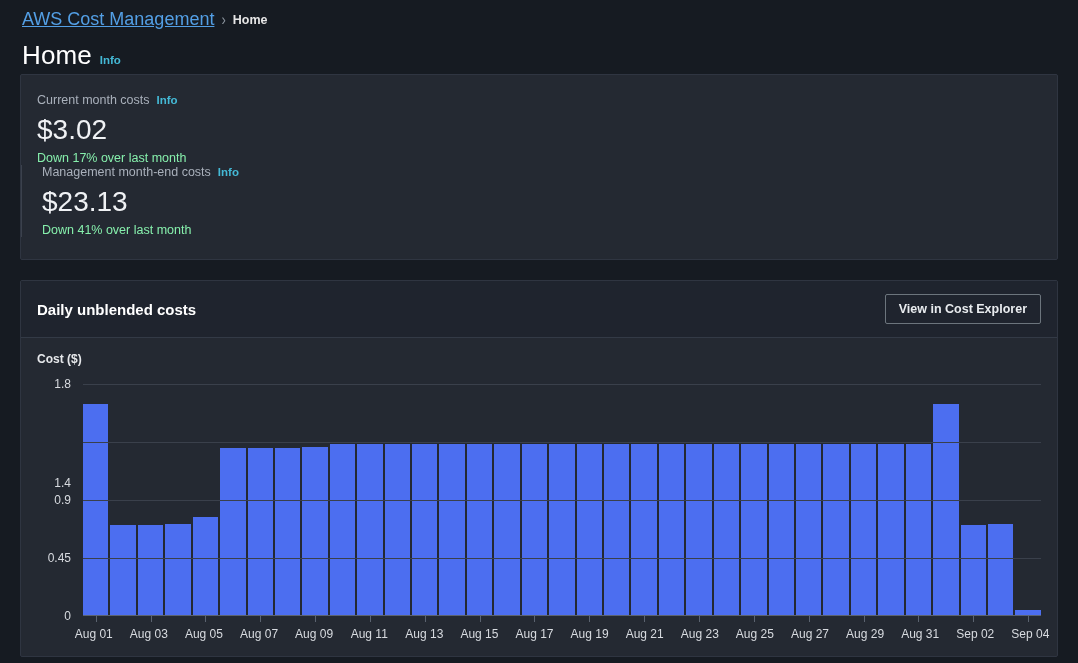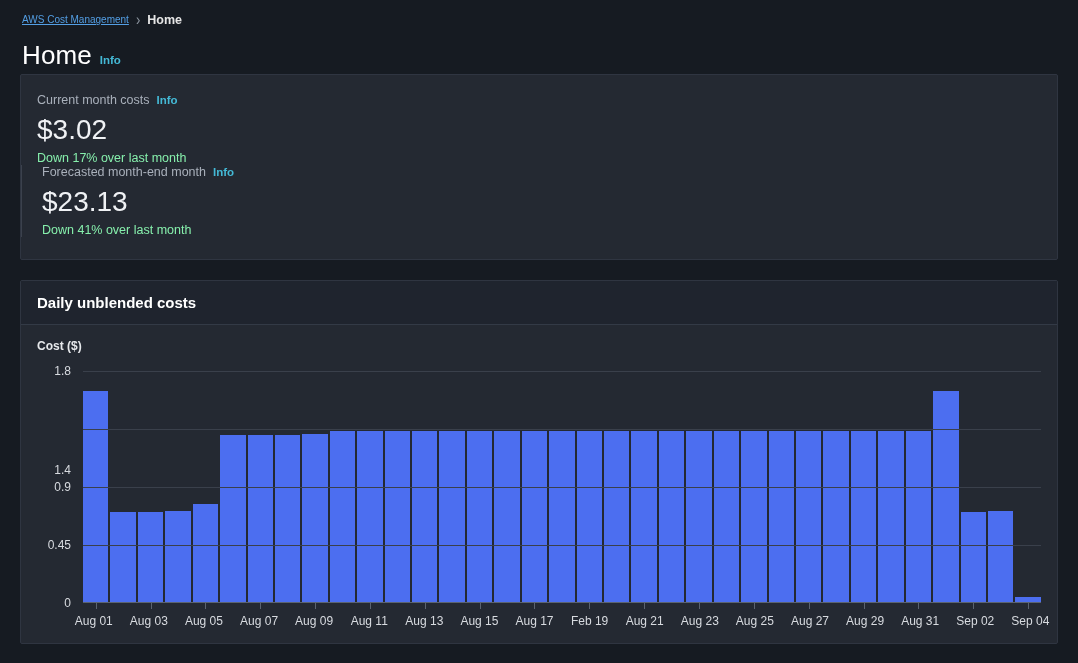--- a/index.html
+++ b/index.html
@@ -20,21 +20,21 @@
     align-items: center;
     gap: 7px;
     padding: 9px 0 0 22px;
     font-size: 12.5px;
     height: 30px;
   }
   .crumb-link {
     color: #539fe5;
     text-decoration: underline;
     cursor: pointer;
-    font-size: 10px;
+    font-size: 18px;
   }
   .crumb-sep {
     color: #8b949e;
     font-size: 13px;
     line-height: 1;
     transform: scaleY(1.25);
   }
   .crumb-current {
     color: #e6e6e6;
     font-weight: bold;
@@ -236,32 +236,33 @@
       <div class="summary-col">
         <div class="summary-label">
           <span>Current month costs</span>
           <a class="info-link">Info</a>
         </div>
         <div class="summary-value">$3.02</div>
         <div class="summary-delta">Down 17% over last month</div>
       </div>
       <div class="summary-col right">
         <div class="summary-label">
-          <span>Forecasted month-end month</span>
+          <span>Management month-end costs</span>
           <a class="info-link">Info</a>
         </div>
         <div class="summary-value">$23.13</div>
         <div class="summary-delta">Down 41% over last month</div>
       </div>
     </div>
   </section>
 
   <section class="card chart-card">
     <div class="card-header card-header-row">
       <span class="card-title">Daily unblended costs</span>
+      <button class="btn-outline">View in Cost Explorer</button>
     </div>
     <div class="chart-body">
       <div class="axis-label">Cost ($)</div>
       <div class="plot-wrap">
         <div class="y-axis">
             <div class="y-tick" style="top: 232px;">0</div>
             <div class="y-tick" style="top: 174px;">0.45</div>
             <div class="y-tick" style="top: 116px;">0.9</div>
             <div class="y-tick" style="top: 67px; margin-top: 32px;">1.4</div>
             <div class="y-tick" style="top: 0px;">1.8</div>
@@ -377,21 +378,21 @@
             <div class="x-slot"></div>
             <div class="x-slot">
               <span>Aug 15</span>
             </div>
             <div class="x-slot"></div>
             <div class="x-slot">
               <span>Aug 17</span>
             </div>
             <div class="x-slot"></div>
             <div class="x-slot">
-              <span>Feb 19</span>
+              <span>Aug 19</span>
             </div>
             <div class="x-slot"></div>
             <div class="x-slot">
               <span>Aug 21</span>
             </div>
             <div class="x-slot"></div>
             <div class="x-slot">
               <span>Aug 23</span>
             </div>
             <div class="x-slot"></div>

